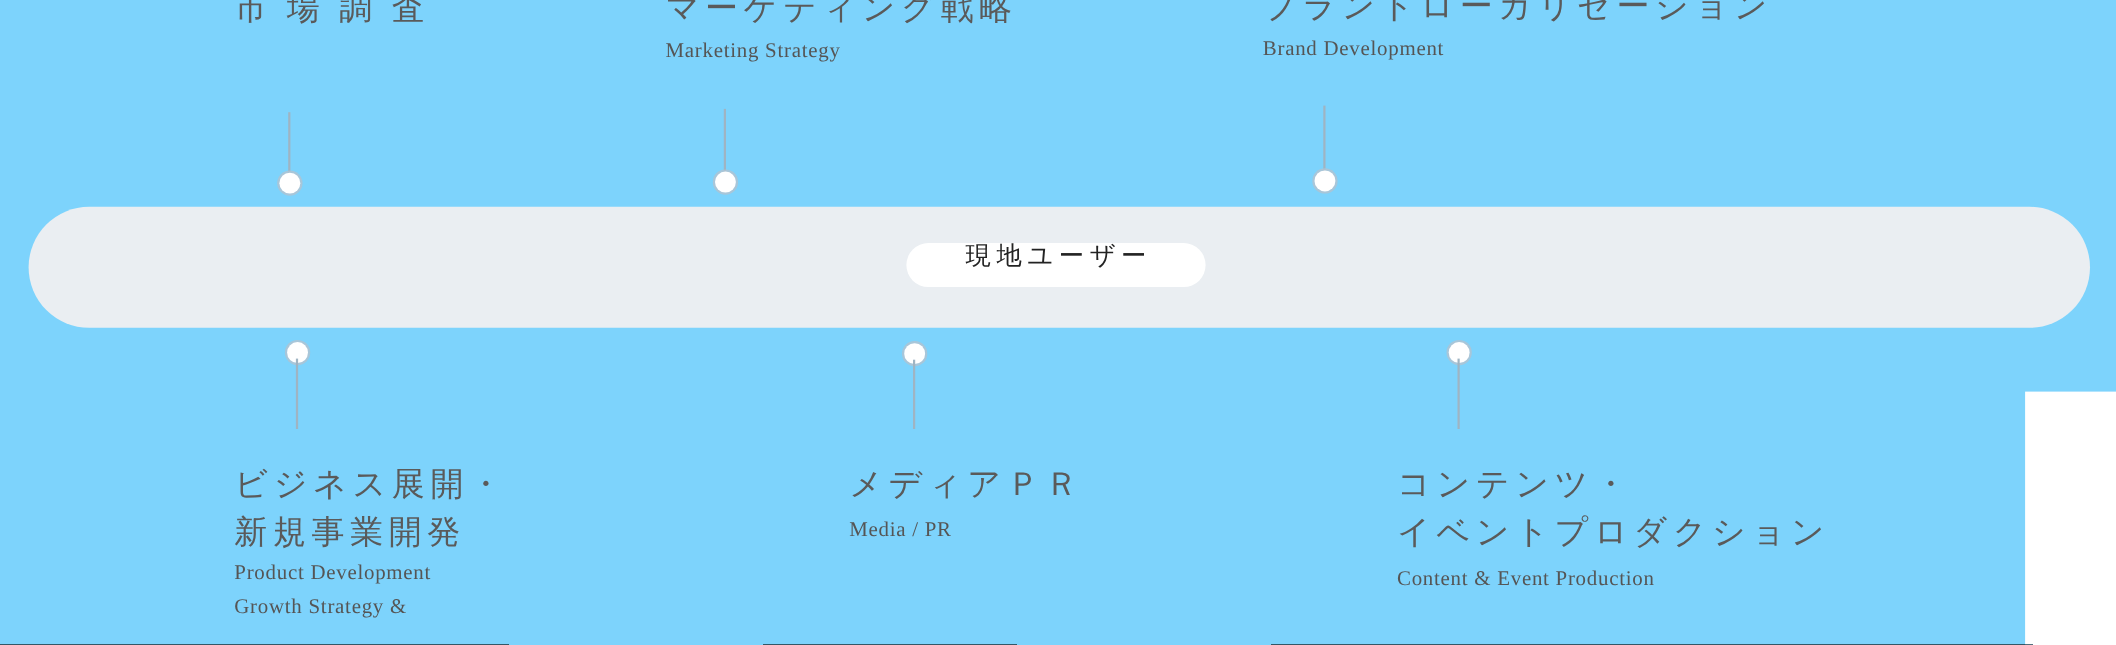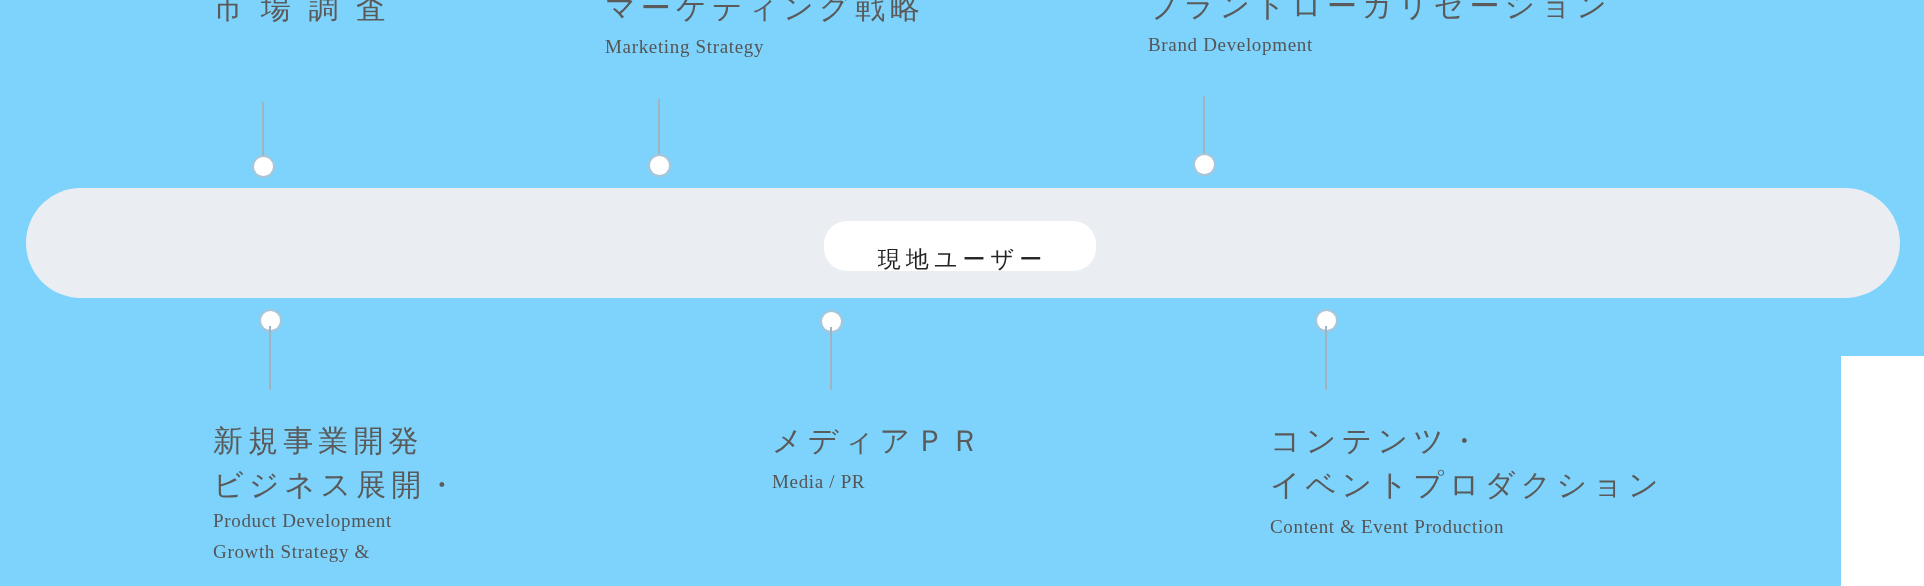--- a/index.html
+++ b/index.html
@@ -27,25 +27,25 @@
     background: #eaeef2;
     border-radius: 55px;
   }
 
   
   .center-pill {
     position: absolute;
     left: 824px;
     top: 221px;
     width: 272px;
-    height: 50px;
+    height: 40px;
     background: #ffffff;
     border-radius: 23px;
     display: flex;
-    align-items: flex-end;
+    align-items: flex-start;
     justify-content: center;
   }
   .center-pill-label {
     font-size: 23px;
     color: #232323;
     letter-spacing: 0.22em;
     text-indent: 0.22em;
     white-space: nowrap;
     line-height: 1;
   }
@@ -127,22 +127,22 @@
   <div class="node-dot" style="left:1195px; top:155px;"></div>
 
   <div class="center-bar"></div>
   <div class="center-pill">
     <span class="center-pill-label">現地ユーザー</span>
   </div>
 
   <div class="node-dot" style="left:261px; top:311px;"></div>
   <div class="node-stem" style="left:269px; top:326px; height:64px;"></div>
   <div class="node-label bottom" style="left:213px; top:419px;">
+    <div class="label-ja">ビジネス展開・</div>
     <div class="label-ja">新規事業開発</div>
-    <div class="label-ja">ビジネス展開・</div>
     <div class="label-en" style="margin-top:0;">Product Development</div>
     <div class="label-en tight">Growth Strategy &amp;</div>
   </div>
 
   <div class="node-dot" style="left:822px; top:312px;"></div>
   <div class="node-stem" style="left:830px; top:327px; height:63px;"></div>
   <div class="node-label bottom" style="left:772px; top:419px;">
     <div class="label-ja">メディアＰＲ</div>
     <div class="label-en tight">Media / PR</div>
   </div>

